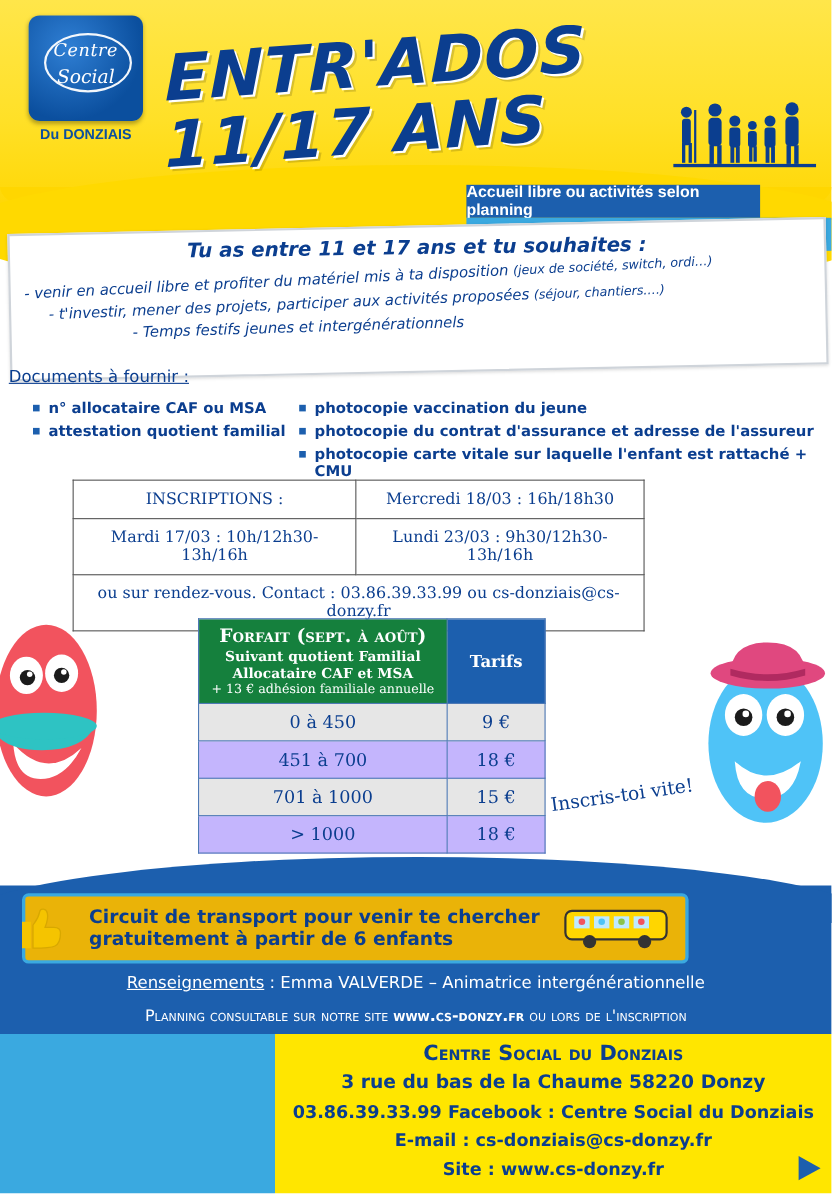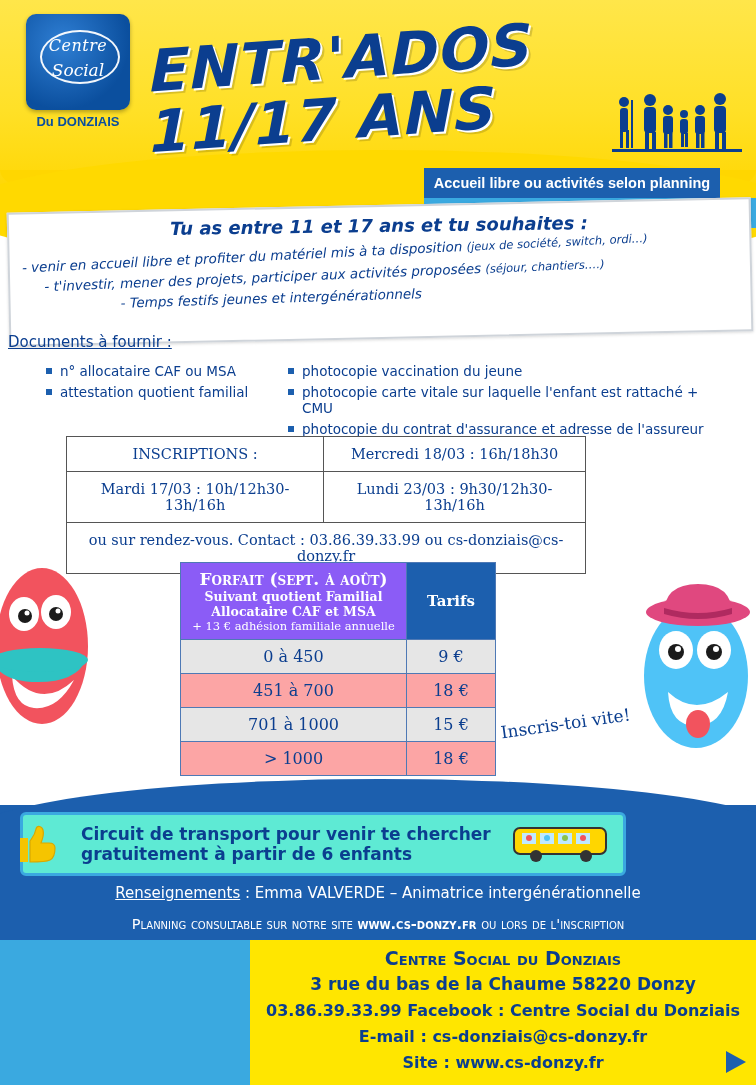--- a/index.html
+++ b/index.html
@@ -63,21 +63,21 @@
     transform:skewY(-4deg);
   }
   .title1{top:24px;font-size:58px;}
   .title2{top:86px;font-size:58px;}
 
   
   .people{position:absolute;right:14px;top:92px;width:130px;height:62px;}
 
   
   .bar1{
-    position:absolute;left:424px;top:168px;width:296px;height:30px;
+    position:absolute;left:424px;top:168px;width:267px;height:30px;
     background:#1c5fae;color:#fff;font-weight:bold;font-size:14.5px;
     display:flex;align-items:center;justify-content:center;
   }
   .bar2{
     position:absolute;left:424px;top:198px;width:332px;height:30px;
     background:#3aa9e0;color:#ffffff;font-weight:bold;font-size:14.5px;
     display:flex;align-items:center;justify-content:center;gap:16px;
   }
   .bar2 .lieu{color:#0b3e8f;}
 
@@ -109,21 +109,21 @@
 
   
   .docs-title{
     position:absolute;left:8px;top:333px;font-size:15px;color:#0b3e8f;font-weight:normal;
     text-decoration:underline;font-family:"DejaVu Sans",sans-serif;
   }
   .docs-col{
     position:absolute;color:#0b3e8f;font-size:13.5px;font-family:"DejaVu Sans",sans-serif;
   }
   .docs-col ul{margin:0;padding-left:18px;list-style:none;}
-  .docs-col li{margin:5px 16px;position:relative;}
+  .docs-col li{margin:5px 0;position:relative;font-weight:bold;}
   .docs-col li:before{
     content:"";position:absolute;left:-14px;top:5px;width:6px;height:6px;background:#1c5fae;
   }
   .docs-left{left:26px;top:358px;width:250px;}
   .docs-right{left:268px;top:358px;width:480px;}
 
   
   .tbl-insc{
     position:absolute;left:66px;top:436px;width:520px;
     border-collapse:collapse;font-family:"DejaVu Serif",serif;color:#0b3e8f;font-size:14.5px;
@@ -132,30 +132,30 @@
     border:1px solid #555;padding:9px 6px;text-align:center;
   }
 
   
   .tbl-tarif{
     position:absolute;left:180px;top:562px;width:316px;
     border-collapse:collapse;font-family:"DejaVu Serif",serif;color:#0b3e8f;
   }
   .tbl-tarif td{border:1px solid #4e79b5;}
   .tarif-head{
-    background:#8b5cf6;color:#ffffff;
+    background:#15803d;color:#ffffff;
   }
   .tarif-head .t1{font-size:17px;font-weight:bold;font-variant:small-caps;}
   .tarif-head .t2{font-size:12.5px;font-weight:bold;}
   .tarif-head .t3{font-size:11.5px;}
   .tarif-head-r{
     background:#1c5fae;color:#ffffff;font-size:15px;font-weight:bold;text-align:center;width:86px;
   }
   .tbl-tarif .cell{
-    text-align:center;padding:7px 4px;font-size:16px;background:#fca5a5;
+    text-align:center;padding:7px 4px;font-size:16px;background:#c4b5fd;
   }
   .tbl-tarif .cell.shade{background:#e6e6e6;}
 
   
   .mascot-left{position:absolute;left:-6px;top:556px;width:120px;height:210px;}
   .mascot-right{position:absolute;right:-4px;top:566px;width:150px;height:210px;}
   .inscris{
     position:absolute;left:500px;top:710px;width:180px;
     color:#0b3e8f;font-size:17px;font-family:"DejaVu Serif",serif;
     transform:rotate(-8deg);
@@ -165,21 +165,21 @@
   .bluearea{
     position:absolute;left:0;top:805px;width:756px;height:135px;
     background:#1c5fae;
   }
   .bluearea:before{
     content:"";position:absolute;left:-40px;top:-26px;width:840px;height:60px;
     background:#1c5fae;border-radius:50% 50% 0 0/100% 100% 0 0;
   }
   .transport-box{
     position:absolute;left:20px;top:812px;width:600px;height:58px;
-    background:#5eead4;border:3px solid #3aa9e0;border-radius:6px;
+    background:#eab308;border:3px solid #3aa9e0;border-radius:6px;
     display:flex;align-items:center;
   }
   .transport-text{
     margin-left:58px;color:#0b3e8f;font-weight:bold;font-size:17px;line-height:1.2;
     font-family:"DejaVu Sans",sans-serif;
   }
   .thumb{position:absolute;left:14px;top:818px;width:44px;height:46px;}
   .bus{position:absolute;left:510px;top:820px;width:108px;height:44px;}
 
   .rens{
@@ -287,22 +287,22 @@
   <div class="docs-title">Documents à fournir :</div>
   <div class="docs-col docs-left">
     <ul>
       <li>n° allocataire CAF ou MSA</li>
       <li>attestation quotient familial</li>
     </ul>
   </div>
   <div class="docs-col docs-right">
     <ul>
       <li>photocopie vaccination du jeune</li>
+      <li>photocopie du contrat d'assurance et adresse de l'assureur</li>
       <li>photocopie carte vitale sur laquelle l'enfant est rattaché + CMU</li>
-      <li>photocopie du contrat d'assurance et adresse de l'assureur</li>
     </ul>
   </div>
 
   <table class="tbl-insc">
     <tbody>
         <tr>
       <td>INSCRIPTIONS :</td>
       <td>Mercredi 18/03 : 16h/18h30</td>
     </tr>
     <tr>

